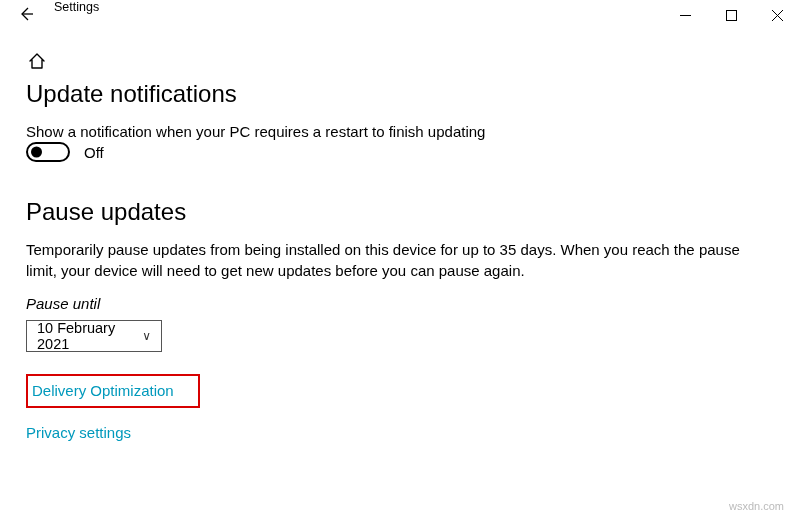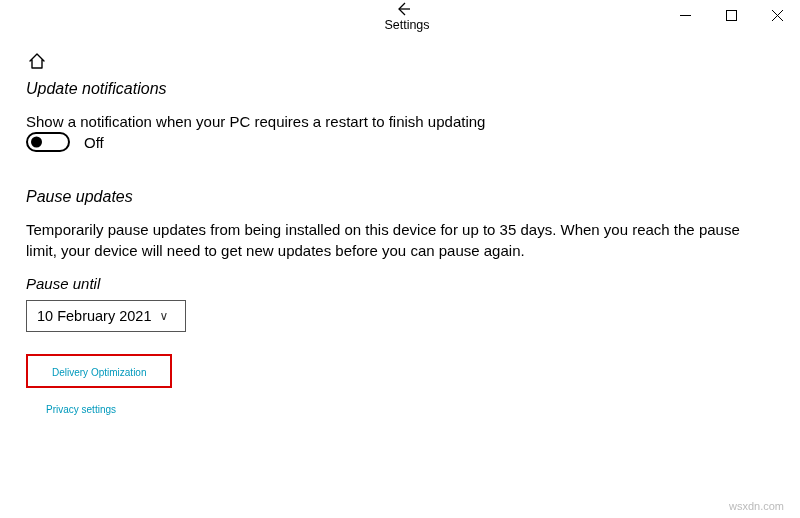--- a/index.html
+++ b/index.html
@@ -7,24 +7,23 @@
     margin: 0; padding: 0;
     width: 800px; height: 518px;
     font-family: "Segoe UI", Arial, sans-serif;
     background: #ffffff;
     color: #000;
     overflow: hidden;
     position: relative;
   }
   .titlebar {
     display: flex;
-    align-items: center;
+    align-items: flex-start;
     height: 32px;
     padding-left: 6px;
-    flex-direction: column;
   }
   .back-btn {
     width: 40px; height: 28px;
     display: flex; align-items: center; justify-content: center;
     font-size: 16px;
     cursor: pointer;
   }
   .title-text {
     font-size: 12.5px;
     margin-left: 8px;
@@ -53,24 +52,23 @@
     margin-right: 16px;
     display:flex; align-items:center; justify-content:center;
     cursor: pointer;
   }
   .page-title {
     font-size: 30px;
     font-weight: 400;
     color: #000;
   }
   .section-heading {
-    font-size: 16px;
+    font-size: 24px;
     font-weight: 400;
     margin-top: 8px;
-    font-style: italic;
   }
   .section-heading.pause {
     margin-top: 36px;
   }
   .body-text {
     font-size: 15px;
     margin-top: 14px;
     line-height: 1.35;
     color: #000;
     max-width: 740px;
@@ -98,37 +96,36 @@
     margin-left: 14px;
     font-size: 15px;
   }
   .field-label {
     font-size: 15px;
     margin-top: 14px;
     font-style: italic;
   }
   .dropdown {
     margin-top: 8px;
-    width: 160px; height: 32px;
+    width: 136px; height: 32px;
     border: 1px solid #555;
     display: flex; align-items: center;
     padding: 0 10px;
     font-size: 14.5px;
     cursor: pointer;
-    justify-content: flex-start;
+    justify-content: flex-end;
     background: #fff;
   }
   .chev { font-size: 12px; color:#333; margin-left:8px;}
   .link {
     display: inline-block;
     color: #0099bc;
-    font-size: 10px;
+    font-size: 15px;
     cursor: pointer;
     margin-top: 16px;
-    margin-left: 20px;
   }
   .link-wrap-highlight {
     border: 2px solid #d80000;
     padding: 6px 24px 6px 4px;
     margin-top: 22px;
     display: inline-block;
   }
   .link-wrap-highlight .link { margin-top: 0; }
   .watermark {
     position: absolute;

